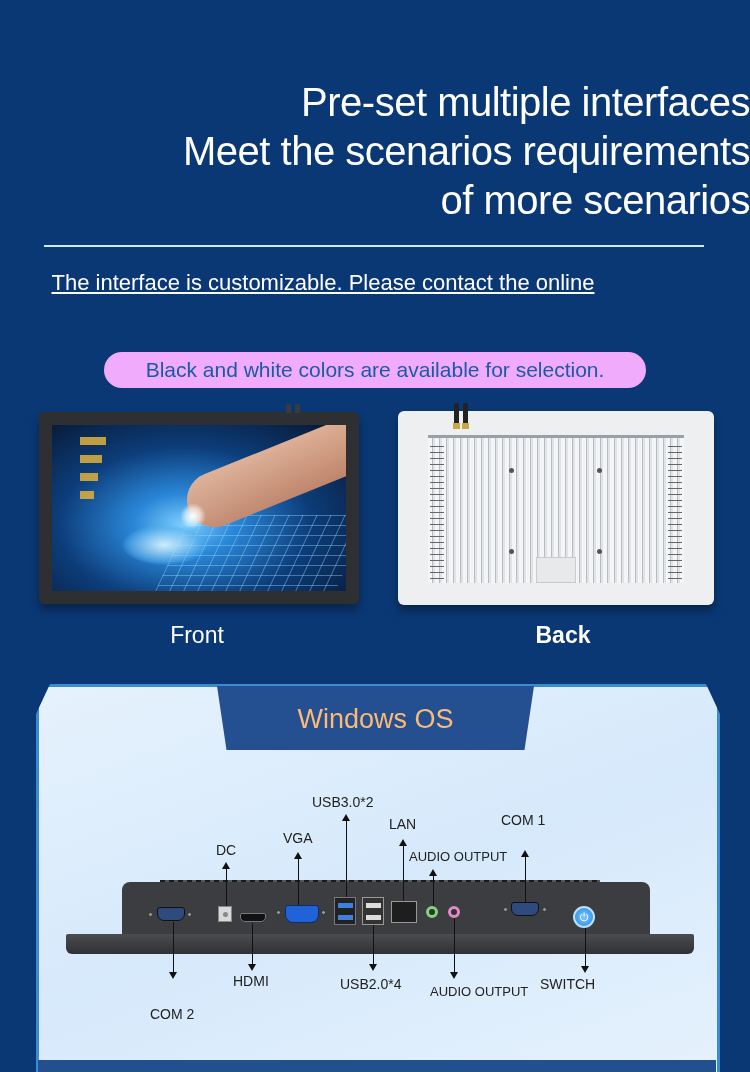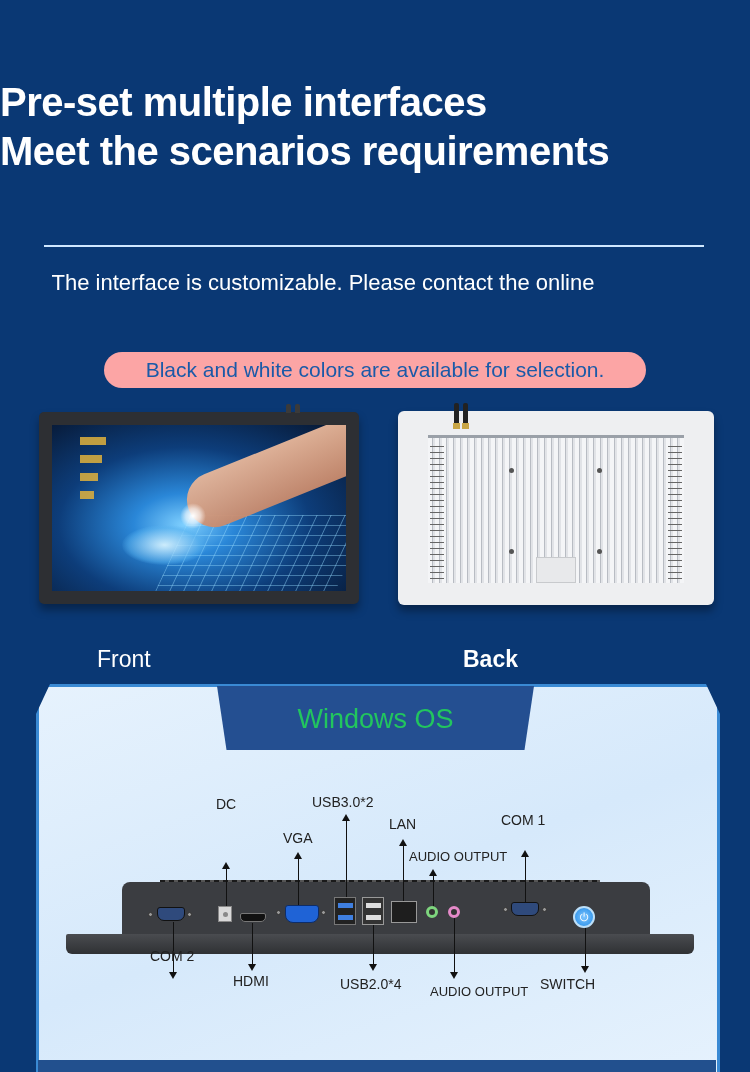--- a/index.html
+++ b/index.html
@@ -4,34 +4,34 @@
 <style>
   * { box-sizing: border-box; margin: 0; padding: 0; }
   body {
     width: 750px; height: 1072px; overflow: hidden;
     background: #0a3874;
     font-family: "Liberation Sans", "DejaVu Sans", sans-serif;
     color: #fff; position: relative;
   }
   .headline {
     position: absolute; left: 0; top: 78px; width: 750px;
-    text-align: left; font-weight: bold; font-size: 40px; line-height: 49px;
+    text-align: right; font-weight: normal; font-size: 40px; line-height: 49px;
     letter-spacing: -0.5px;
   }
   .divider {
     position: absolute; left: 44px; top: 245px; width: 660px; height: 2px;
     background: #cfe7ff;
   }
   .subtext {
     position: absolute; left: 0; top: 268px; width: 646px; text-align: center;
-    font-size: 22px; line-height: 29px;
+    font-size: 22px; line-height: 29px; text-decoration: underline;
   }
   .pill {
     position: absolute; left: 104px; top: 352px; width: 542px; height: 36px;
-    background: #fca5a5; border-radius: 18px; color: #1a5aa8;
+    background: #f0abfc; border-radius: 18px; color: #1a5aa8;
     font-size: 21px; line-height: 36px; text-align: center;
   }
   
   .front {
     position: absolute; left: 39px; top: 412px; width: 320px; height: 192px;
     background: #2d2f33; border-radius: 5px;
     box-shadow: 0 6px 8px rgba(0,0,0,0.35);
   }
   .front .ant { position:absolute; top:-8px; width:5px; height:9px; background:#3a3a3a; border-radius:2px 2px 0 0; }
   .front .screen {
@@ -71,38 +71,38 @@
     border-top: 3px solid #9aa0a8;
   }
   .back .vents-l, .back .vents-r {
     position:absolute; top:30px; width:14px; height:140px;
     background: repeating-linear-gradient(180deg, transparent 0 5px, #666 5px 6px);
   }
   .back .vents-l { left: 32px; } .back .vents-r { right: 32px; }
   .back .plate { position:absolute; left:138px; top:146px; width:40px; height:26px; background:#e8e9eb; border:1px solid #c8cacd; }
   .back .screw { position:absolute; width:5px; height:5px; border-radius:50%; background:#555; }
   .label-front, .label-back {
-    position:absolute; top:644px; font-size:23px; line-height:30px; width:200px; 
+    position:absolute; top:620px; font-size:23px; line-height:30px; width:200px; text-align:center;
   }
   .label-front { left: 97px; } .label-back { left: 463px; font-weight: bold; }
 
   
   .panel {
     position:absolute; left:36px; top:684px; width:684px; height:400px;
     background: linear-gradient(160deg, #e6f2fd 0%, #d6e9fb 50%, #e6f2fd 100%);
     border: 3px solid #3a8ad4; border-bottom: none;
     clip-path: polygon(14px 0, 670px 0, 684px 30px, 684px 400px, 0 400px, 0 30px);
   }
   .panel-foot { position:absolute; left:38px; top:1060px; width:678px; height:12px; background:#22508e; }
   .tab {
     position:absolute; left:217px; top:686px; width:317px; height:64px;
     background:#244f91; border-radius:0 0 6px 6px;
     clip-path: polygon(0 0, 100% 0, 97% 100%, 3% 100%);
   }
-  .tab-label { position:absolute; left:217px; top:702px; width:317px; text-align:center; font-size:27px; color:#22c55e; line-height:34px; }
+  .tab-label { position:absolute; left:217px; top:702px; width:317px; text-align:center; font-size:27px; color:#fdba74; line-height:34px; }
 
   
   .device-body {
     position:absolute; left:122px; top:882px; width:528px; height:52px;
     background:#3b3d41; border-radius:8px 8px 0 0;
   }
   .device-fins {
     position:absolute; left:160px; top:880px; width:440px; height:6px;
     background: repeating-linear-gradient(90deg, #1a1a1a 0 5px, #555 5px 9px);
   }
@@ -130,20 +130,21 @@
   .arrow-up, .arrow-down { position:absolute; width:0; height:0; border-left:4px solid transparent; border-right:4px solid transparent; }
   .arrow-up { border-bottom:7px solid #111; }
   .arrow-down { border-top:7px solid #111; }
 </style>
 </head>
 <body>
 
 <div class="headline">
   <div>Pre-set multiple interfaces</div>
   <div>Meet the scenarios requirements</div>
+  <div>of more scenarios</div>
 </div>
 <div class="divider"></div>
 <div class="subtext">
   <div>The interface is customizable. Please contact the online</div>
 </div>
 <div class="pill">Black and white colors are available for selection.</div>
 
 <div class="front">
   <div class="ant" style="left:247px"></div>
   <div class="ant" style="left:256px"></div>
@@ -200,21 +201,21 @@
     <i style="top:17px"></i>
   </div>
 <div class="port lan" style="left:391px;top:901px"></div>
 <div class="port audio" style="left:426px;top:906px;border-color:#7ed67e"></div>
 <div class="port audio" style="left:448px;top:906px;border-color:#e58ac9"></div>
 <div class="port screwdot" style="left:503px;top:907px"></div>
 <div class="port db9" style="left:511px;top:902px"></div>
 <div class="port screwdot" style="left:542px;top:907px"></div>
 <div class="port power" style="left:573px;top:906px">⏻</div>
 
-<div class="callout" style="left:216px;top:796px">DC</div>
+<div class="callout" style="left:216px;top:842px">DC</div>
 <div class="arrow-up" style="left:222px;top:862px"></div>
 <div class="line" style="left:226px;top:868px;height:38px"></div>
 
 <div class="callout" style="left:283px;top:830px">VGA</div>
 <div class="arrow-up" style="left:294px;top:852px"></div>
 <div class="line" style="left:298px;top:858px;height:47px"></div>
 
 <div class="callout" style="left:312px;top:794px">USB3.0*2</div>
 <div class="arrow-up" style="left:342px;top:814px"></div>
 <div class="line" style="left:346px;top:820px;height:77px"></div>
@@ -226,21 +227,21 @@
 <div class="callout" style="left:409px;top:849px;font-size:13px">AUDIO OUTPUT</div>
 <div class="arrow-up" style="left:429px;top:869px"></div>
 <div class="line" style="left:433px;top:875px;height:31px"></div>
 
 <div class="callout" style="left:501px;top:812px">COM 1</div>
 <div class="arrow-up" style="left:521px;top:850px"></div>
 <div class="line" style="left:525px;top:856px;height:46px"></div>
 
 <div class="line" style="left:173px;top:922px;height:50px"></div>
 <div class="arrow-down" style="left:169px;top:972px"></div>
-<div class="callout" style="left:150px;top:948px">COM 2</div>
+<div class="callout" style="left:150px;top:1006px">COM 2</div>
 
 <div class="line" style="left:252px;top:923px;height:41px"></div>
 <div class="arrow-down" style="left:248px;top:964px"></div>
 <div class="callout" style="left:233px;top:973px">HDMI</div>
 
 <div class="line" style="left:373px;top:925px;height:39px"></div>
 <div class="arrow-down" style="left:369px;top:964px"></div>
 <div class="callout" style="left:340px;top:976px">USB2.0*4</div>
 
 <div class="line" style="left:454px;top:918px;height:54px"></div>

